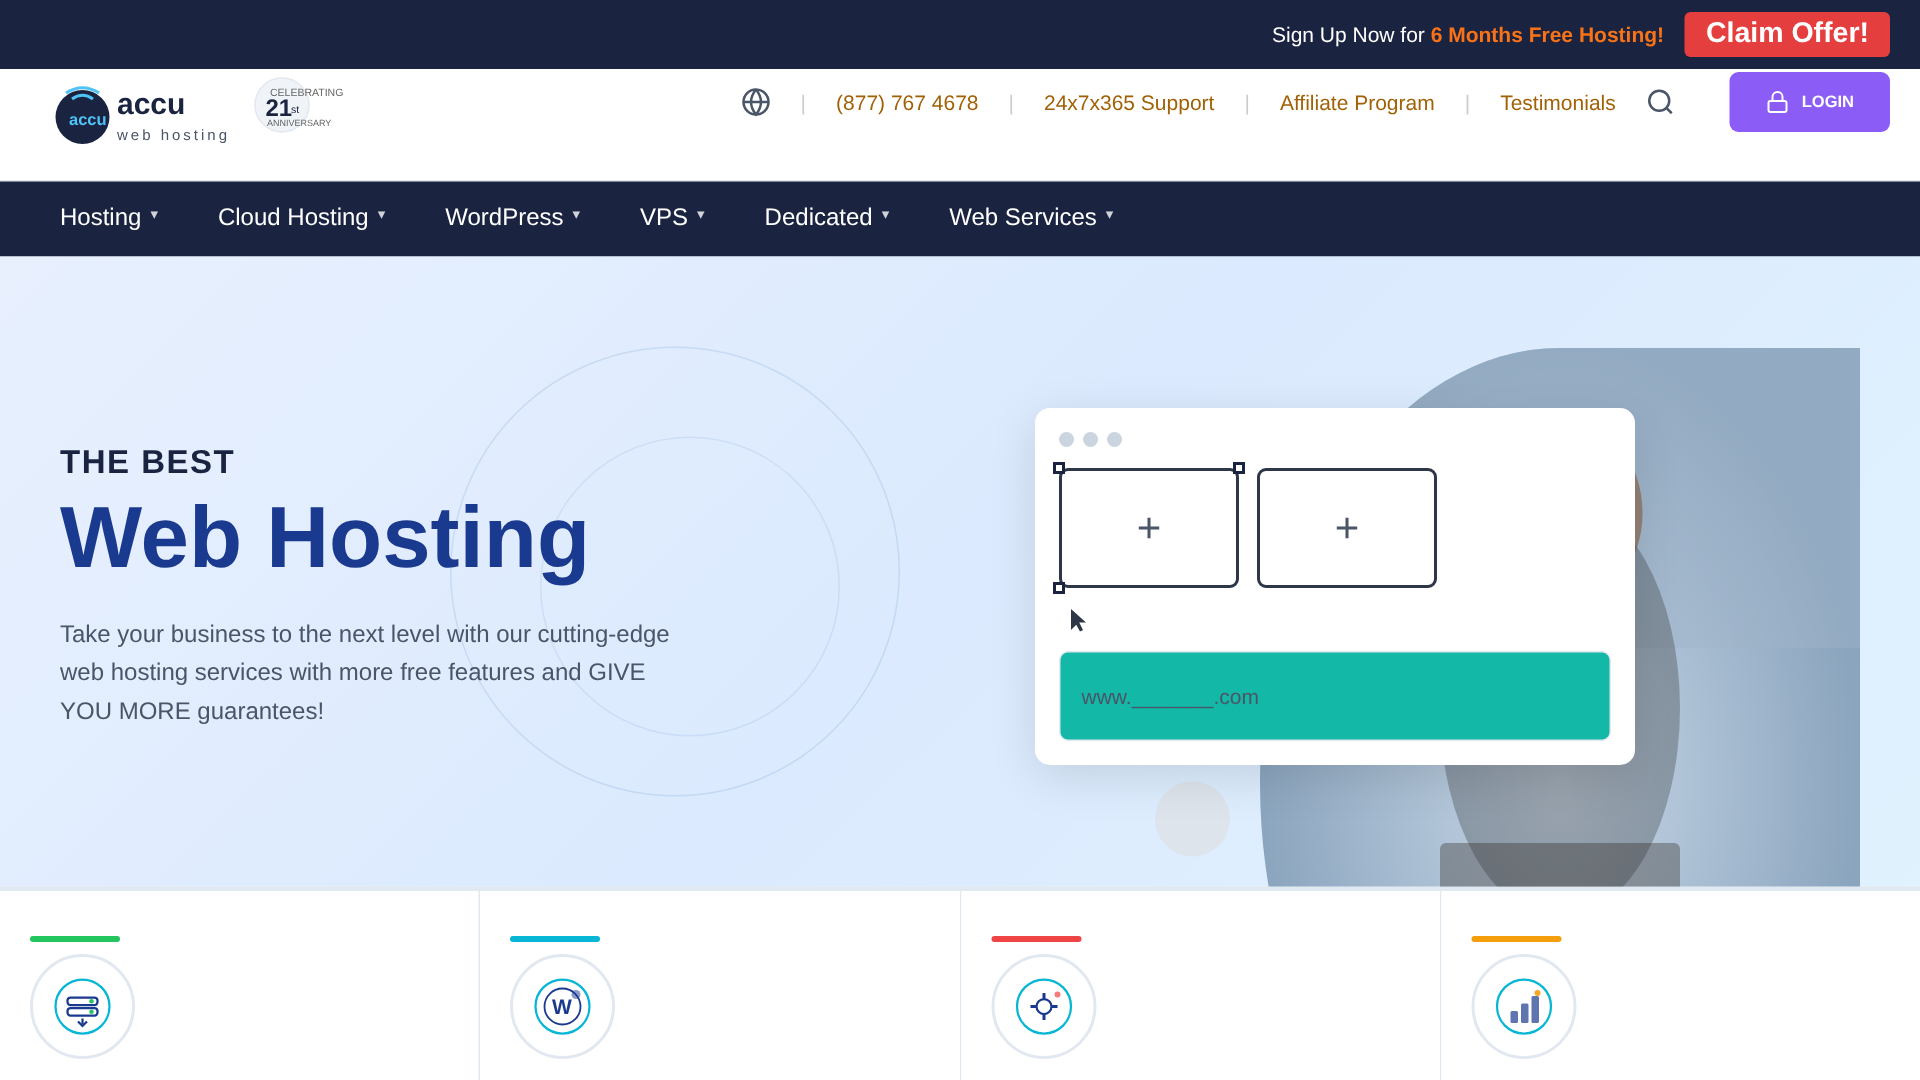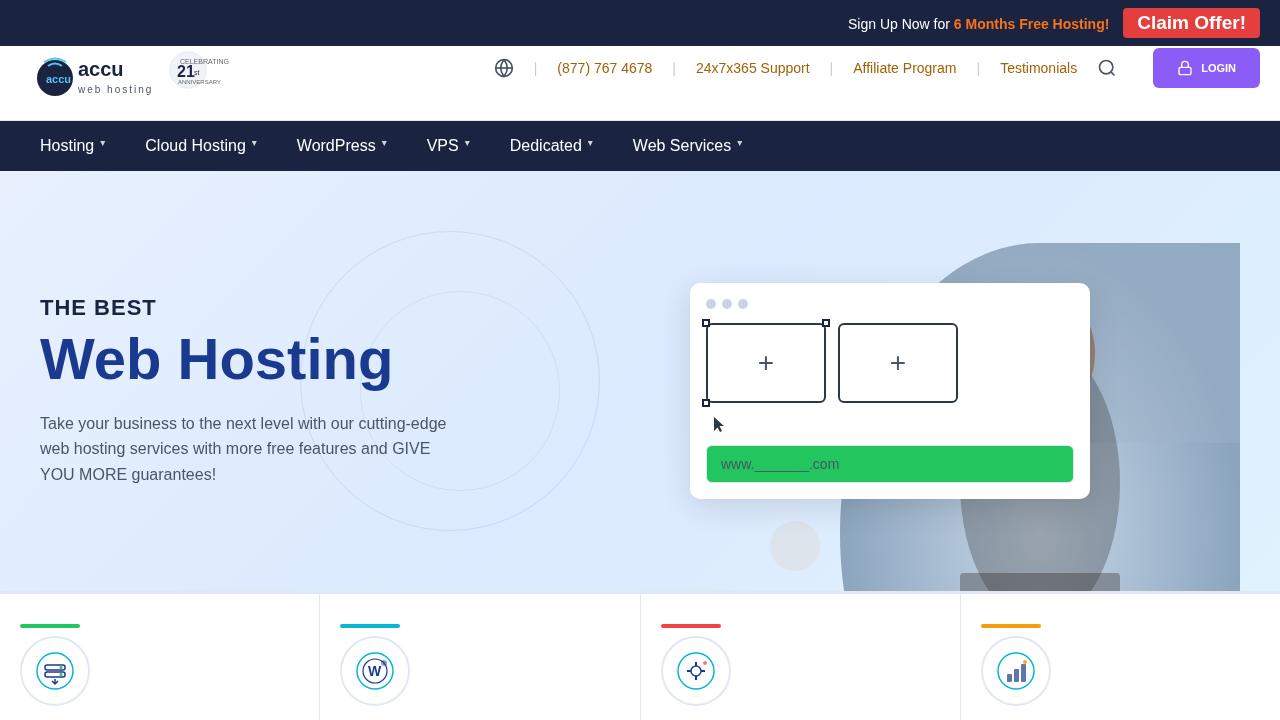--- a/index.html
+++ b/index.html
@@ -159,24 +159,24 @@
       height: 80px;
       display: flex;
       align-items: center;
       justify-content: center;
       font-size: 28px;
       color: #4a5568;
     }
     .browser-url {
       border: 1px solid #e2e8f0;
       border-radius: 6px;
-      padding: 10px 14px;
+      padding: 21px 14px;
       font-size: 14px;
       color: #4a5568;
-      background: #22c55e;
+      background: #14b8a6;
     }
 
     
     .cards-section {
       display: flex;
       background: #f0f4f8;
       border-top: 3px solid #e2e8f0;
     }
     .card {
       flex: 1;

